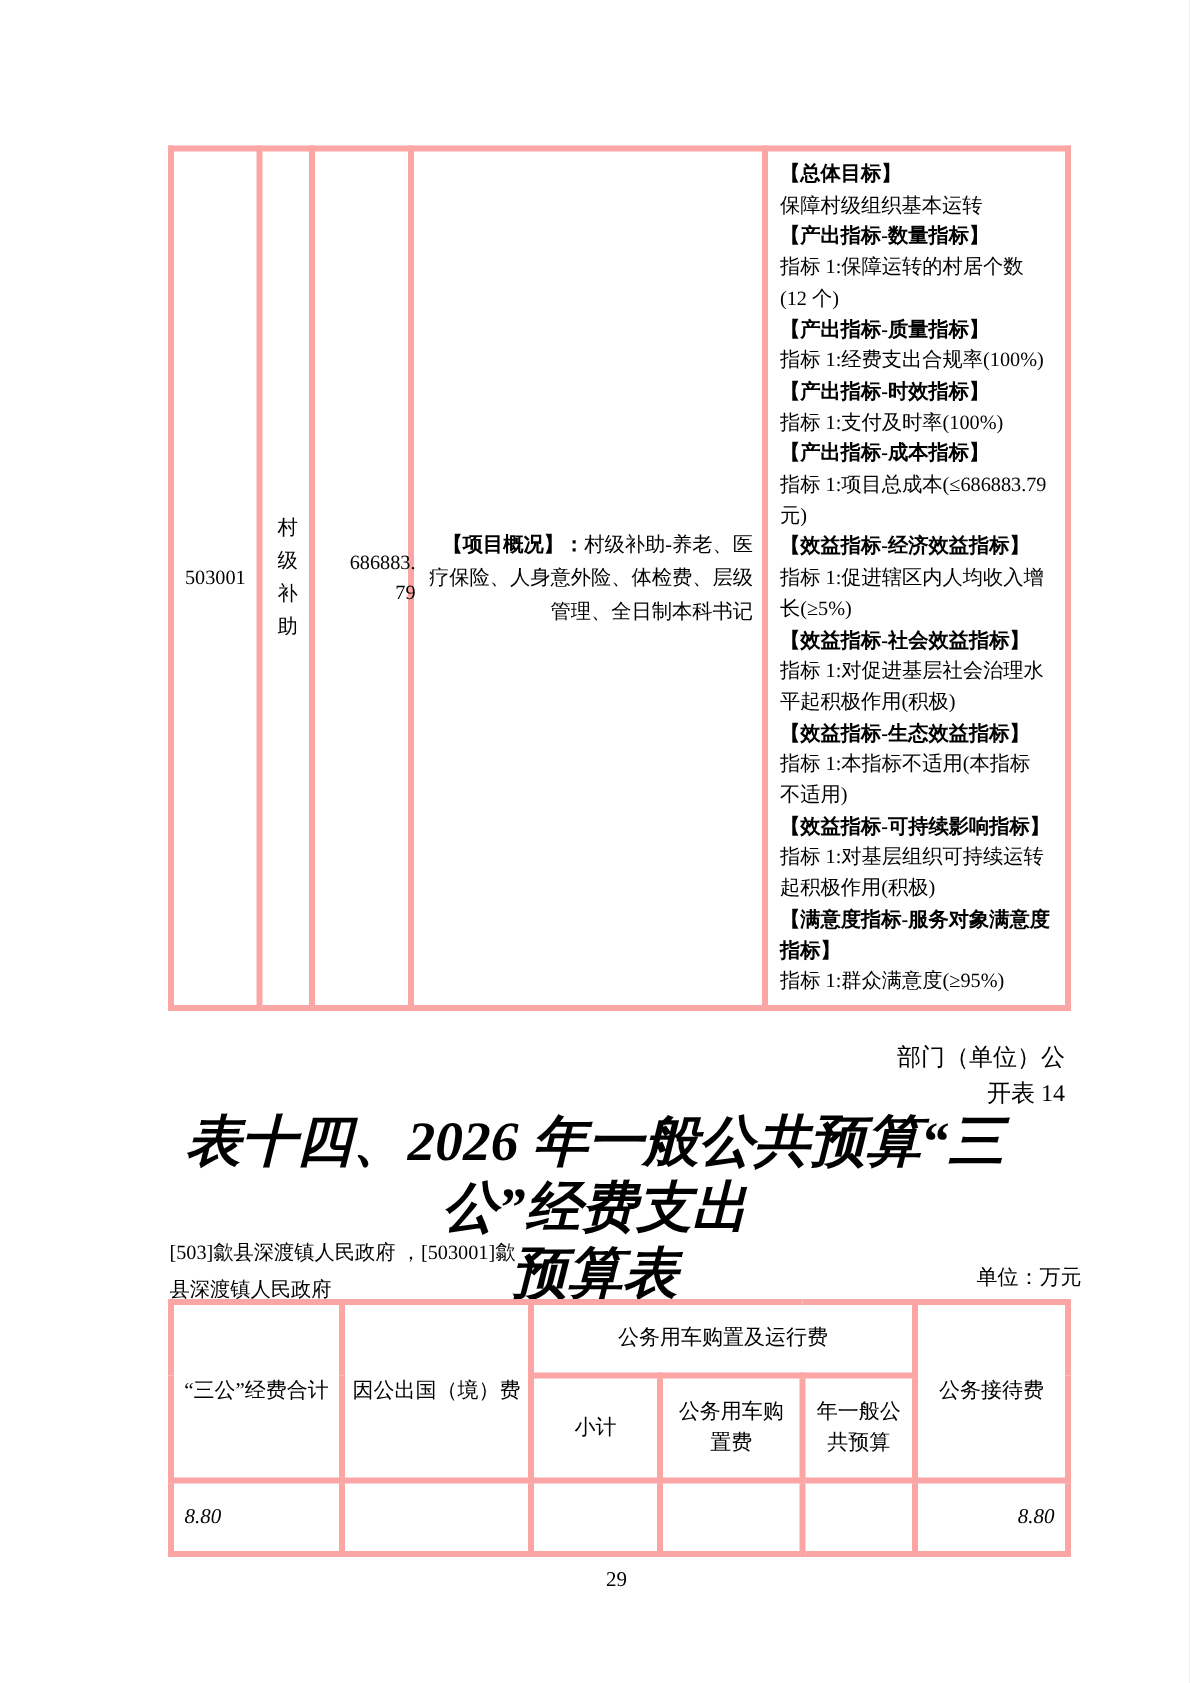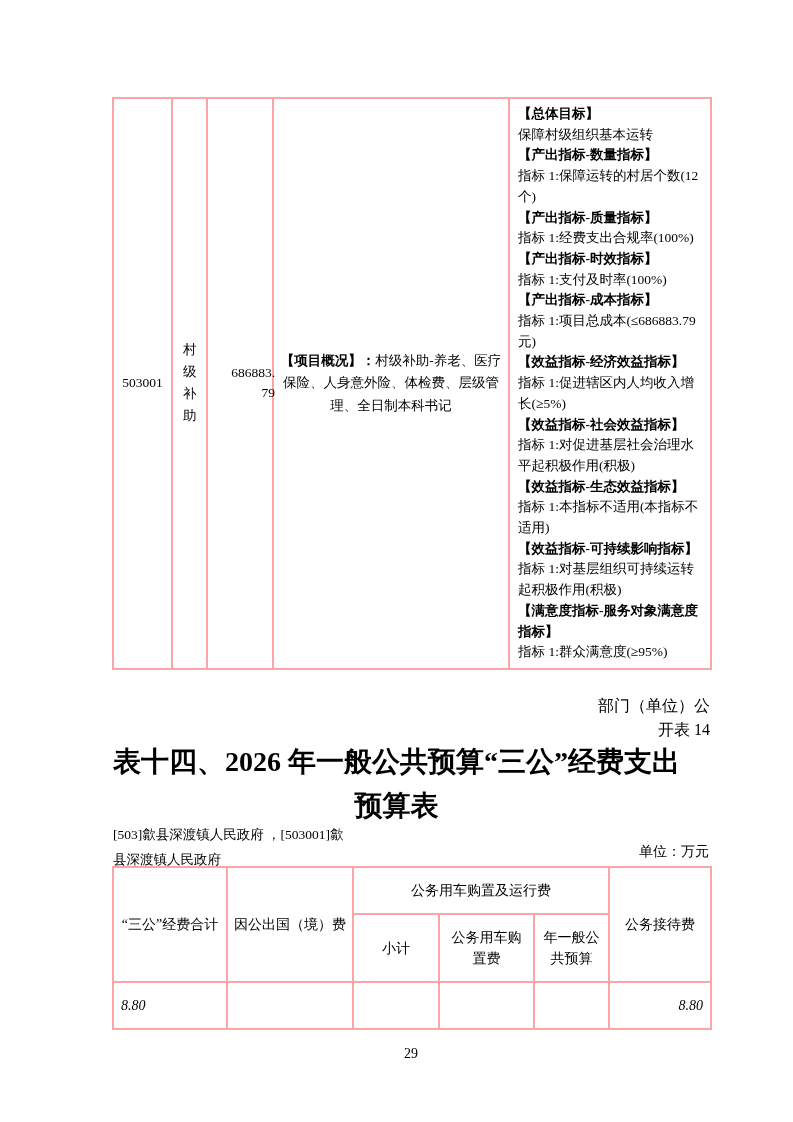--- a/index.html
+++ b/index.html
@@ -4,39 +4,39 @@
 <style>
   * { margin:0; padding:0; box-sizing:border-box; }
   html,body { background:#e8e8e8; }
   .page {
     position:relative; width:793px; height:1122px; margin:0 auto;
     background:#ffffff; color:#000;
     font-family:"Liberation Serif","DejaVu Serif",serif;
     overflow:hidden;
   }
   table { border-collapse:collapse; table-layout:fixed; position:absolute; background:#fff; }
-  td { border:2px solid #fca5a5; }
+  td { border:4px solid #fca5a5; }
 
   
   .top-table { left:112px; top:97px; width:598px; height:569px; border:1.5px solid #000; }
   .top-table td { font-size:13.5px; vertical-align:middle; }
   .cell-code   { text-align:center; }
   .cell-name   { text-align:right; line-height:22px; padding:0 10px; }
   .cell-amount { padding:0 19px; }
   .cell-amount .amt { width:48px; margin-left:auto; word-break:break-all; text-align:right; line-height:20px; }
-  .cell-overview { padding:4px 6px; font-size:13px; line-height:22.5px; text-align:center; }
+  .cell-overview { padding:4px 6px; font-size:13px; line-height:22.5px; text-align:right; }
   .cell-indicators { vertical-align:top; padding:5px 10px 5px 8px; line-height:20.7px; }
   .bold { font-weight:bold; }
 
   
   .pub-note { position:absolute; right:83px; top:694px; text-align:right; font-size:16px; line-height:24px; }
   .doc-title { position:absolute; left:96px; top:740px; width:601px; text-align:center;
-               font-size:28px; font-weight:bold; line-height:44px; }
+               font-size:37px; font-weight:bold; line-height:44px;font-style:italic; }
   .org-info { position:absolute; left:113px; top:822px; width:242px; font-size:13.5px; line-height:25px; }
-  .unit-label { position:absolute; right:84px; top:843px; font-size:14px; }
+  .unit-label { position:absolute; right:72px; top:843px; font-size:14px; }
 
   
   .bottom-table { left:112px; top:866px; width:598px; border:1.5px solid #000; }
   .bottom-table td { font-size:14px; text-align:center; vertical-align:middle; line-height:21px; padding:12px 5px; }
   .row-head1 { height:38px; }
   .row-head2 { height:43px; }
   .row-data  { height:34px;font-style:italic; }
   .cell-left  { text-align:left !important; padding-left:7px !important; }
   .cell-right { text-align:right !important; padding-right:7px !important; }
 

